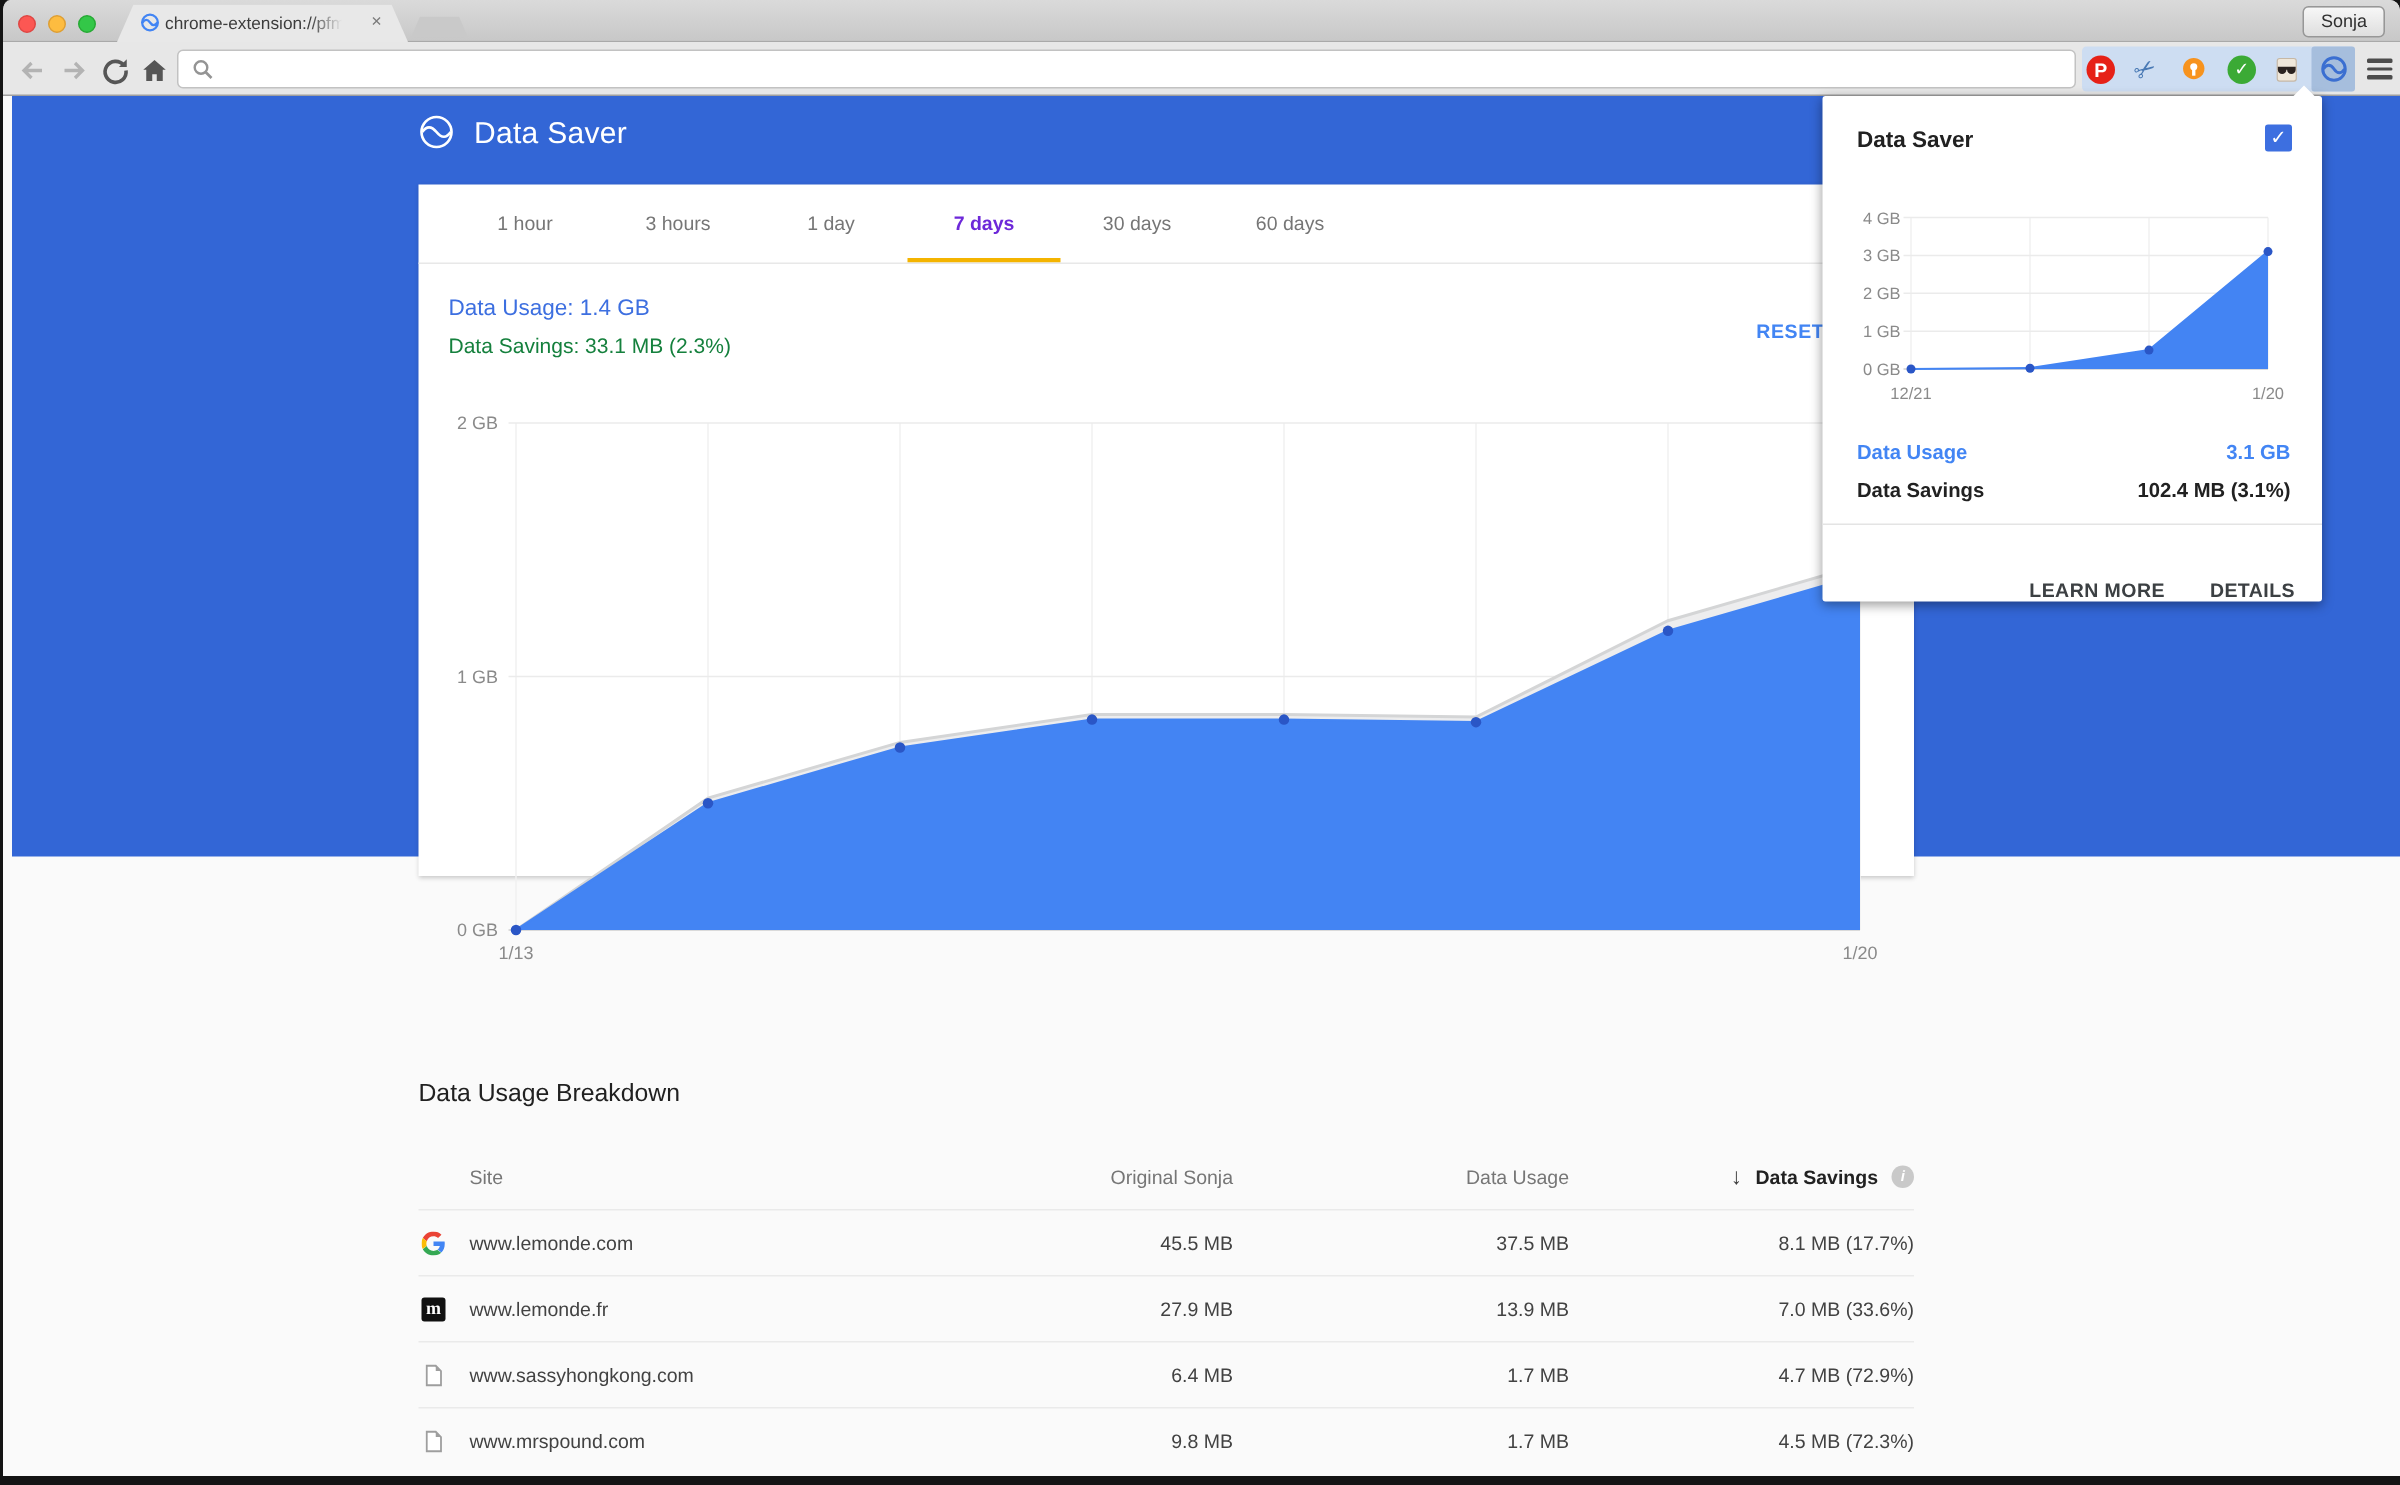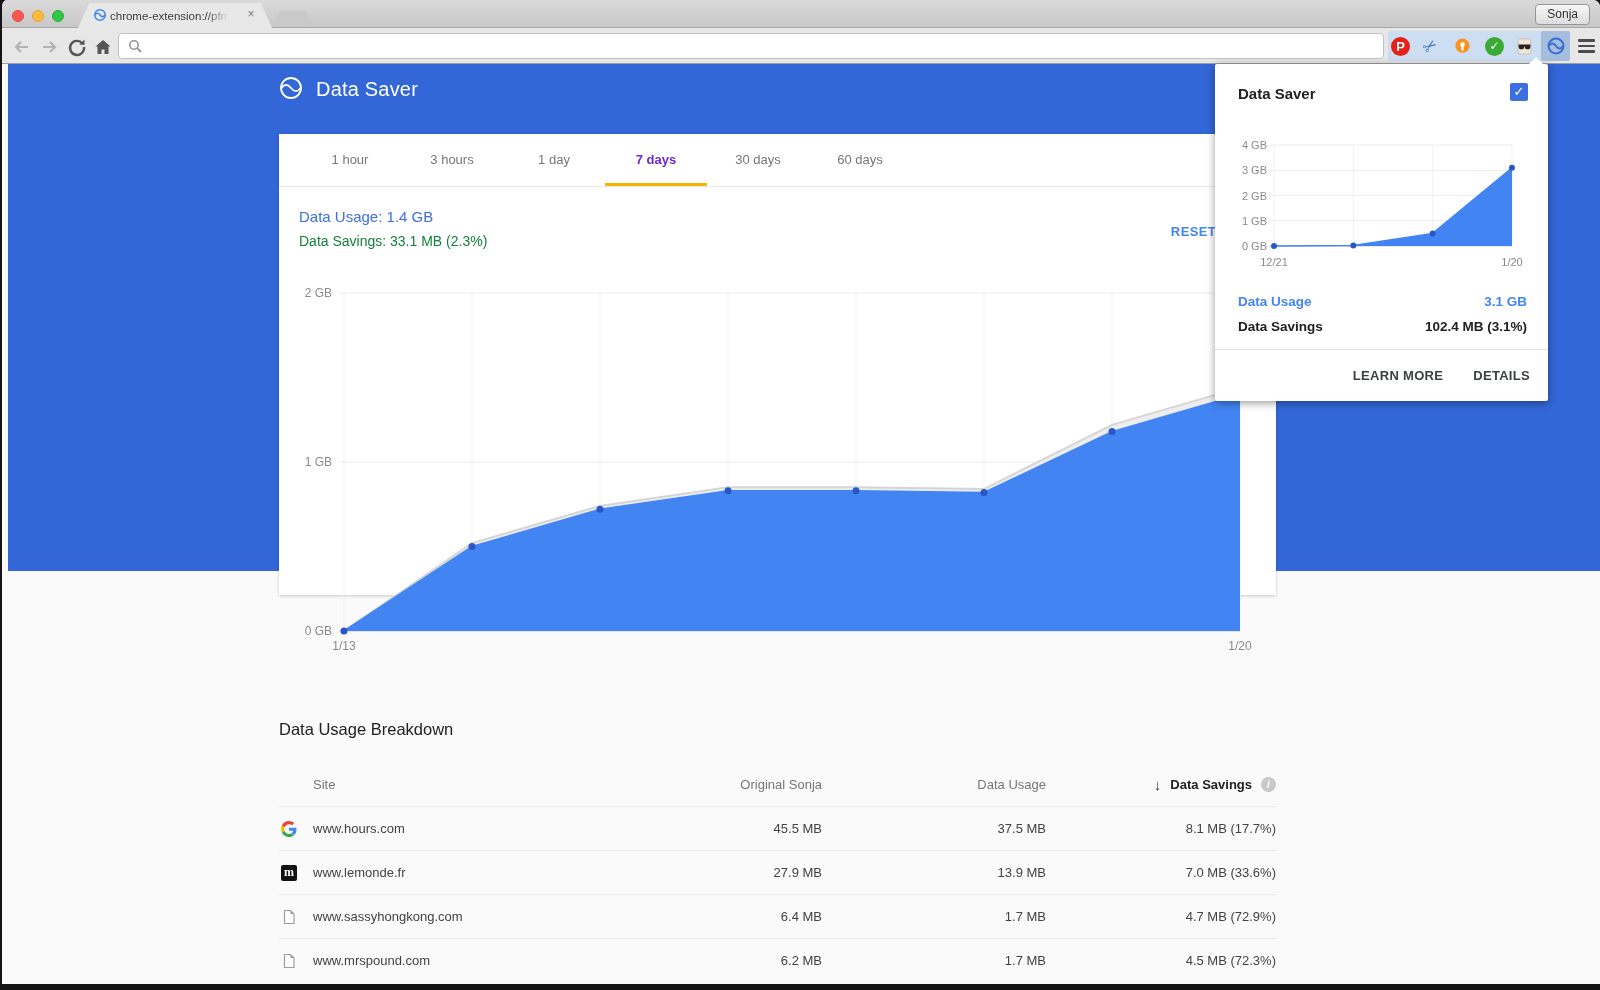--- a/index.html
+++ b/index.html
@@ -47,21 +47,21 @@
                 font-weight:bold; font-size:13px; text-align:center; line-height:19px; }
   .grn-circle { width:19px; height:19px; border-radius:50%; background:#3baa35; color:#fff;
                 font-size:12px; font-weight:bold; text-align:center; line-height:19px; }
   .scissors { font-size:17px; color:#4a7ab5; display:inline-block; transform:rotate(-35deg); line-height:19px; }
 
   
   .blue-band { position:absolute; left:6px; top:64px; right:0; height:507px; background:#3366d6; }
   .app-logo { position:absolute; left:277px; top:76px; width:24px; height:24px; }
   .page-title { position:absolute; left:314px; top:78px; font-size:20px; color:#fff; letter-spacing:.2px; }
 
-  .chart-card { position:absolute; left:277px; top:134px; width:997px; height:461px; background:#fff;
+  .chart-card { position:absolute; left:277px; top:123px; width:997px; height:461px; background:#fff;
                 box-shadow:0 1px 3px rgba(0,0,0,.2);padding-left:12px; }
   .tabs { position:absolute; left:20px; top:0; height:52px; display:flex; border-bottom:0; }
   .range-tab { position:relative; width:102px; text-align:center; line-height:52px; font-size:13px;
                color:#767676; cursor:pointer; }
   .range-tab.active { color:#6d28d9; font-weight:bold; }
   .range-tab.active::after { content:""; position:absolute; left:0; bottom:0; width:100%; height:3px; background:#f4b400; }
   .tabs-border { position:absolute; left:0; top:52px; width:100%; height:1px; background:#e8e8e8; }
   .usage-line { position:absolute; left:20px; top:74px; font-size:15px; color:#3d6fe0; }
   .savings-line { position:absolute; left:20px; top:99px; font-size:14px; color:#15803d; }
   .reset-btn { position:absolute; right:20px; top:90px; font-size:13px; font-weight:bold; color:#4285f4;
@@ -75,21 +75,21 @@
                    border-right:8px solid transparent; border-bottom:8px solid #fff; }
   .popup-title { position:absolute; left:23px; top:21px; font-size:15px; font-weight:bold; color:#212121; }
   .popup-check { position:absolute; right:20px; top:19px; width:18px; height:18px; background:#3d6fe0;
                  border-radius:2px; color:#fff; font-size:13px; text-align:center; line-height:18px; }
   .pu-row { position:absolute; left:23px; right:21px; height:18px; display:flex;
             justify-content:space-between; font-size:13.5px; }
   .pu-usage { top:230px; color:#4285f4; font-weight:bold; }
   .pu-savings { top:255px; color:#212121; font-weight:bold; }
   .popup-divider { position:absolute; left:0; top:285px; width:100%; height:1px; background:#e4e4e4; }
   .popup-actions { position:absolute; left:0; bottom:0; width:100%; height:51px; display:flex;
-                   align-items:center; justify-content:flex-end; gap:30px; padding-right:18px; }
+                   align-items:flex-end; justify-content:flex-end; gap:30px; padding-right:18px; }
   .popup-btn { font-size:13px; font-weight:bold; color:#3c4043; letter-spacing:.3px; cursor:pointer; }
 
   
   .bd-title { position:absolute; left:277px; top:720px; font-size:16.5px; color:#212121; }
   .bd-table { position:absolute; left:277px; top:762px; width:997px; }
   .bd-head, .bd-row { display:flex; align-items:center; height:44px; font-size:13px; }
   .bd-head { color:#767676; }
   .bd-row { border-top:1px solid #eaeaea; color:#424242; }
   .c-site { flex:1 1 auto; position:relative; padding-left:34px; }
   .c-orig { width:240px; text-align:right; }
@@ -245,21 +245,21 @@
     </div>
 
     <div class="bd-row">
       <div class="c-site">
         <svg class="site-fav" viewBox="0 0 48 48">
           <path fill="#EA4335" d="M24 9.5c3.5 0 6.6 1.2 9.1 3.6l6.8-6.8C35.6 2.4 30.2 0 24 0 14.6 0 6.5 5.4 2.6 13.2l7.9 6.2C12.4 13.5 17.7 9.5 24 9.5z"></path>
           <path fill="#4285F4" d="M46.5 24.5c0-1.6-.1-3.1-.4-4.5H24v9h12.7c-.6 3-2.3 5.5-4.8 7.2l7.8 6c4.6-4.2 6.8-10.4 6.8-17.7z"></path>
           <path fill="#FBBC05" d="M10.5 28.6c-.5-1.5-.8-3-.8-4.6s.3-3.1.8-4.6l-7.9-6.2C.9 16.1 0 19.9 0 24s.9 7.9 2.6 10.8l7.9-6.2z"></path>
           <path fill="#34A853" d="M24 48c6.2 0 11.4-2 15.2-5.5l-7.8-6c-2.1 1.4-4.8 2.3-7.4 2.3-6.3 0-11.6-4-13.5-9.6l-7.9 6.2C6.5 42.6 14.6 48 24 48z"></path>
         </svg>
-        <span>www.hours.com</span>
+        <span>www.lemonde.com</span>
       </div>
       <div class="c-orig">45.5 MB</div>
       <div class="c-usage">37.5 MB</div>
       <div class="c-sav">8.1 MB (17.7%)</div>
     </div>
 
     <div class="bd-row">
       <div class="c-site">
         <div class="site-fav lemonde">m</div>
         <span>www.lemonde.fr</span>
@@ -283,21 +283,21 @@
     </div>
 
     <div class="bd-row">
       <div class="c-site">
         <svg class="site-fav" viewBox="0 0 16 16">
           <path d="M3.5 1.5h6L13 5v9.5H3.5z" fill="#fff" stroke="#9e9e9e" stroke-width="1.2"></path>
           <path d="M9.5 1.5 13 5H9.5z" fill="#9e9e9e"></path>
         </svg>
         <span>www.mrspound.com</span>
       </div>
-      <div class="c-orig">6.2 MB</div>
+      <div class="c-orig">9.8 MB</div>
       <div class="c-usage">1.7 MB</div>
       <div class="c-sav">4.5 MB (72.3%)</div>
     </div>
   </div>
 
   <div class="popup">
     <div class="popup-title">Data Saver</div>
     <div class="popup-check">✓</div>
     <svg width="333" height="337">
         <line x1="59" y1="81" x2="59" y2="182" stroke="#f1f1f1"></line>

